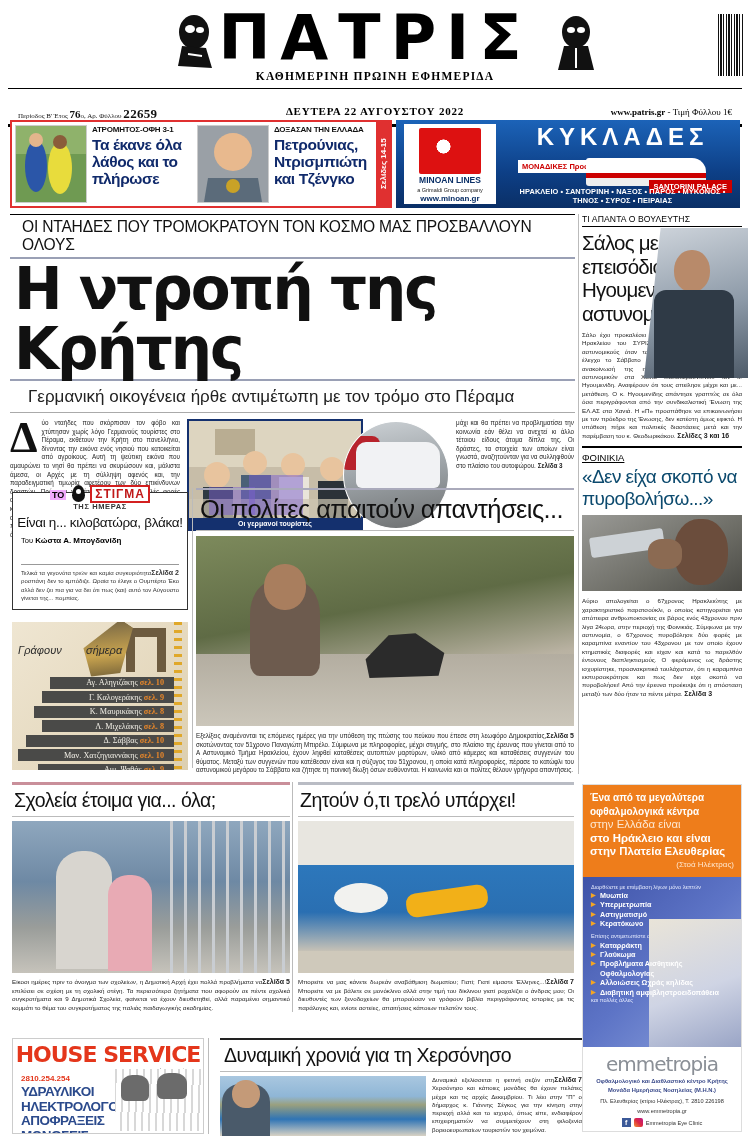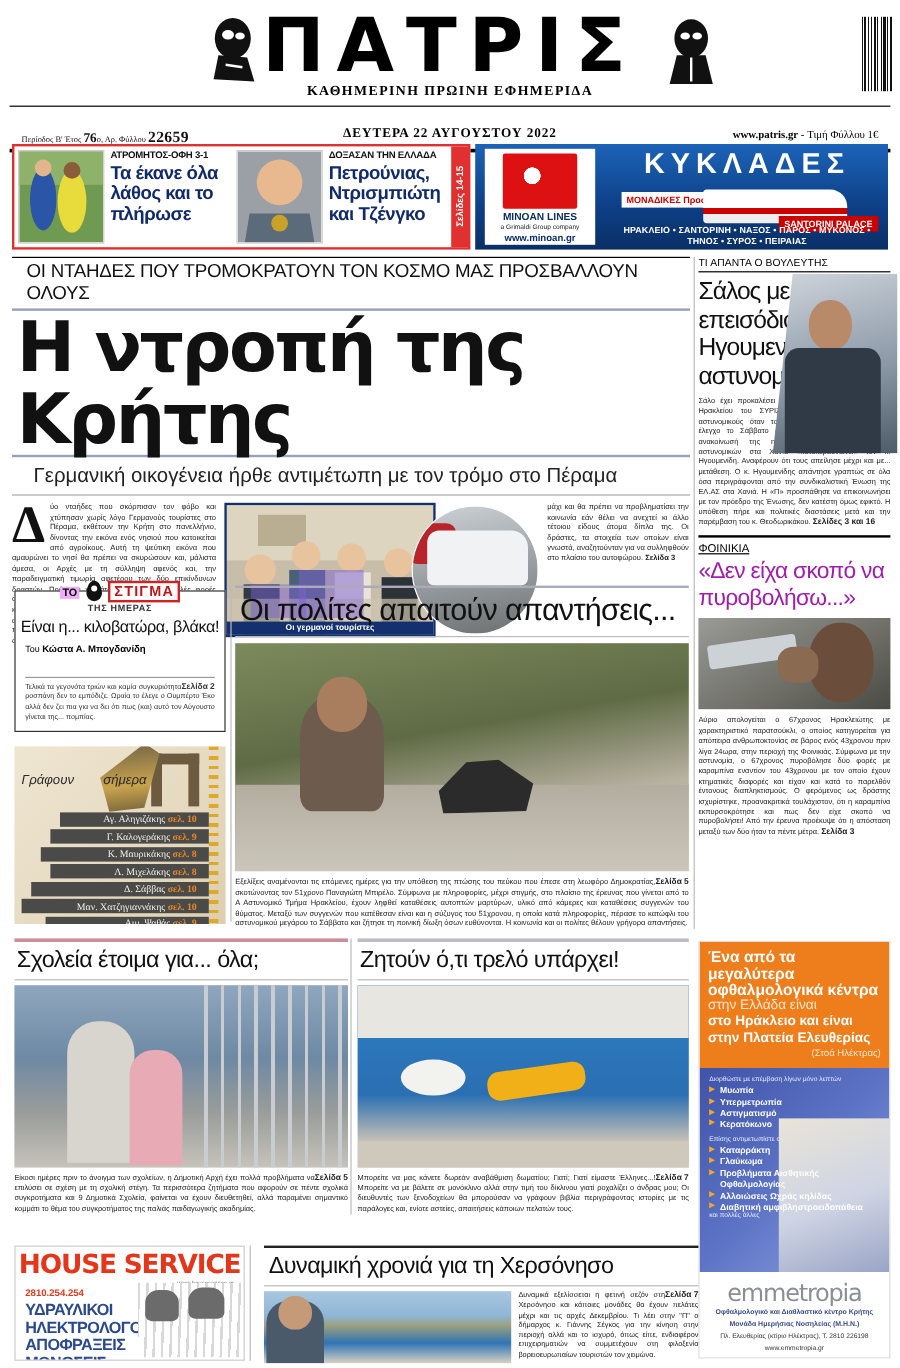--- a/index.html
+++ b/index.html
@@ -109,21 +109,21 @@
   .rc-photo { position:absolute; right:-6px; top:14px; width:104px; height:150px;
      background:linear-gradient(165deg,#cfd5dc,#8d9aa8 55%,#4d5a68); clip-path: polygon(16% 0,100% 0,100% 100%,0 100%); }
   .rc-photo .head{ position:absolute; left:30px; top:22px; width:36px; height:42px; background:#b88a6a; border-radius:48%;}
   .rc-photo .suit{ position:absolute; left:10px; top:62px; width:80px; height:88px; background:#2f3a46; border-radius:12px 12px 0 0;}
   .rc-body { font-size:6.2px; line-height:8.4px; text-align:justify; color:#222; margin-top:6px; }
   .pg { font-weight:bold; font-size:7px; }
 
   .rdiv { border-top:2px solid #000; margin-top:6px; }
 
   .rc2-kicker { font-size:9.5px; text-decoration:underline; padding-top:4px; }
-  .rc2-head { font-size:19px; line-height:22px; letter-spacing:-.6px; margin-top:3px; color:#a21caf; }
+  .rc2-head { font-size:19px; line-height:22px; letter-spacing:-.6px; margin-top:3px; color:#0c4a6e; }
   .rc2-photo { width:160px; height:76px; margin-top:5px;
      background:linear-gradient(150deg,#9a9a96,#6d6d66 60%,#4a4a45); position:relative; overflow:hidden;}
   .rc2-photo .gun{ position:absolute; left:8px; top:18px; width:74px; height:20px; background:#cdd2d6;
      border-radius:3px; transform:rotate(-8deg); }
   .rc2-photo .hand{ position:absolute; left:66px; top:24px; width:34px; height:30px; background:#8b6a52; border-radius:40%;}
   .rc2-photo .head2{ position:absolute; right:14px; top:4px; width:54px; height:66px; background:#6b4d3c; border-radius:46%;}
 
   
   .stigma { position:absolute; left:12px; top:492px; width:176px; height:118px;
      border:1px solid #333; background:#fff; }
@@ -198,21 +198,21 @@
   .bf-photo.pool .float{ position:absolute; left:36px; top:62px; width:54px; height:30px; background:#f2f2ef; border-radius:50%;}
   .bf-photo.pool .raft{ position:absolute; left:108px; top:68px; width:82px; height:24px; background:#f2b018; border-radius:10px; transform:rotate(-8deg);}
   .bf-photo.pool .deck{ position:absolute; left:0; right:0; bottom:0; height:22px; background:#cfc9bb;}
   .bf-photo.pool .bld{ position:absolute; left:0; right:0; top:0; height:44px; background:#e8e6e0;}
   .bf-body { font-size:6.2px; line-height:8.5px; text-align:justify; margin-top:5px; color:#222; }
   .bf-body .pg { float:right; }
 
   
   .emme { position:absolute; left:582px; top:784px; width:160px; height:348px; border:1px solid #ddd; overflow:hidden;}
   .em-top { background:#ee7d1b; color:#fff; padding:6px 7px 8px; }
-  .em-l1 { font-size:13px; font-weight:bold; line-height:13.5px; }
+  .em-l1 { font-size:10px; font-weight:bold; line-height:13.5px; }
   .em-l2 { font-size:11.4px; line-height:13.5px; color:#fde7d0; }
   .em-l3 { font-size:11.4px; font-weight:bold; line-height:13.5px; }
   .em-l4 { font-size:8px; text-align:right; color:#ffe6cd; margin-top:1px;}
   .em-mid { background:linear-gradient(135deg,#3f53a8,#5d74c6 50%,#8ea3dd); color:#fff; padding:7px 8px; height:170px; position:relative;}
   .em-note { font-size:5.6px; line-height:7.2px; color:#e6ebff;}
   .em-li { font-size:7.2px; font-weight:bold; line-height:9.4px; padding-left:9px; position:relative;}
   .em-li:before{ content:"\25B6"; position:absolute; left:0; top:0; color:#f5a623; font-size:6px;}
   .em-bld { position:absolute; right:0; bottom:0; width:92px; height:128px;
      background:linear-gradient(160deg,#e9e4d8,#cfd4e4 55%,#9aa5c6); }
   .em-bot { background:#fff; padding:5px 6px; text-align:center; }

